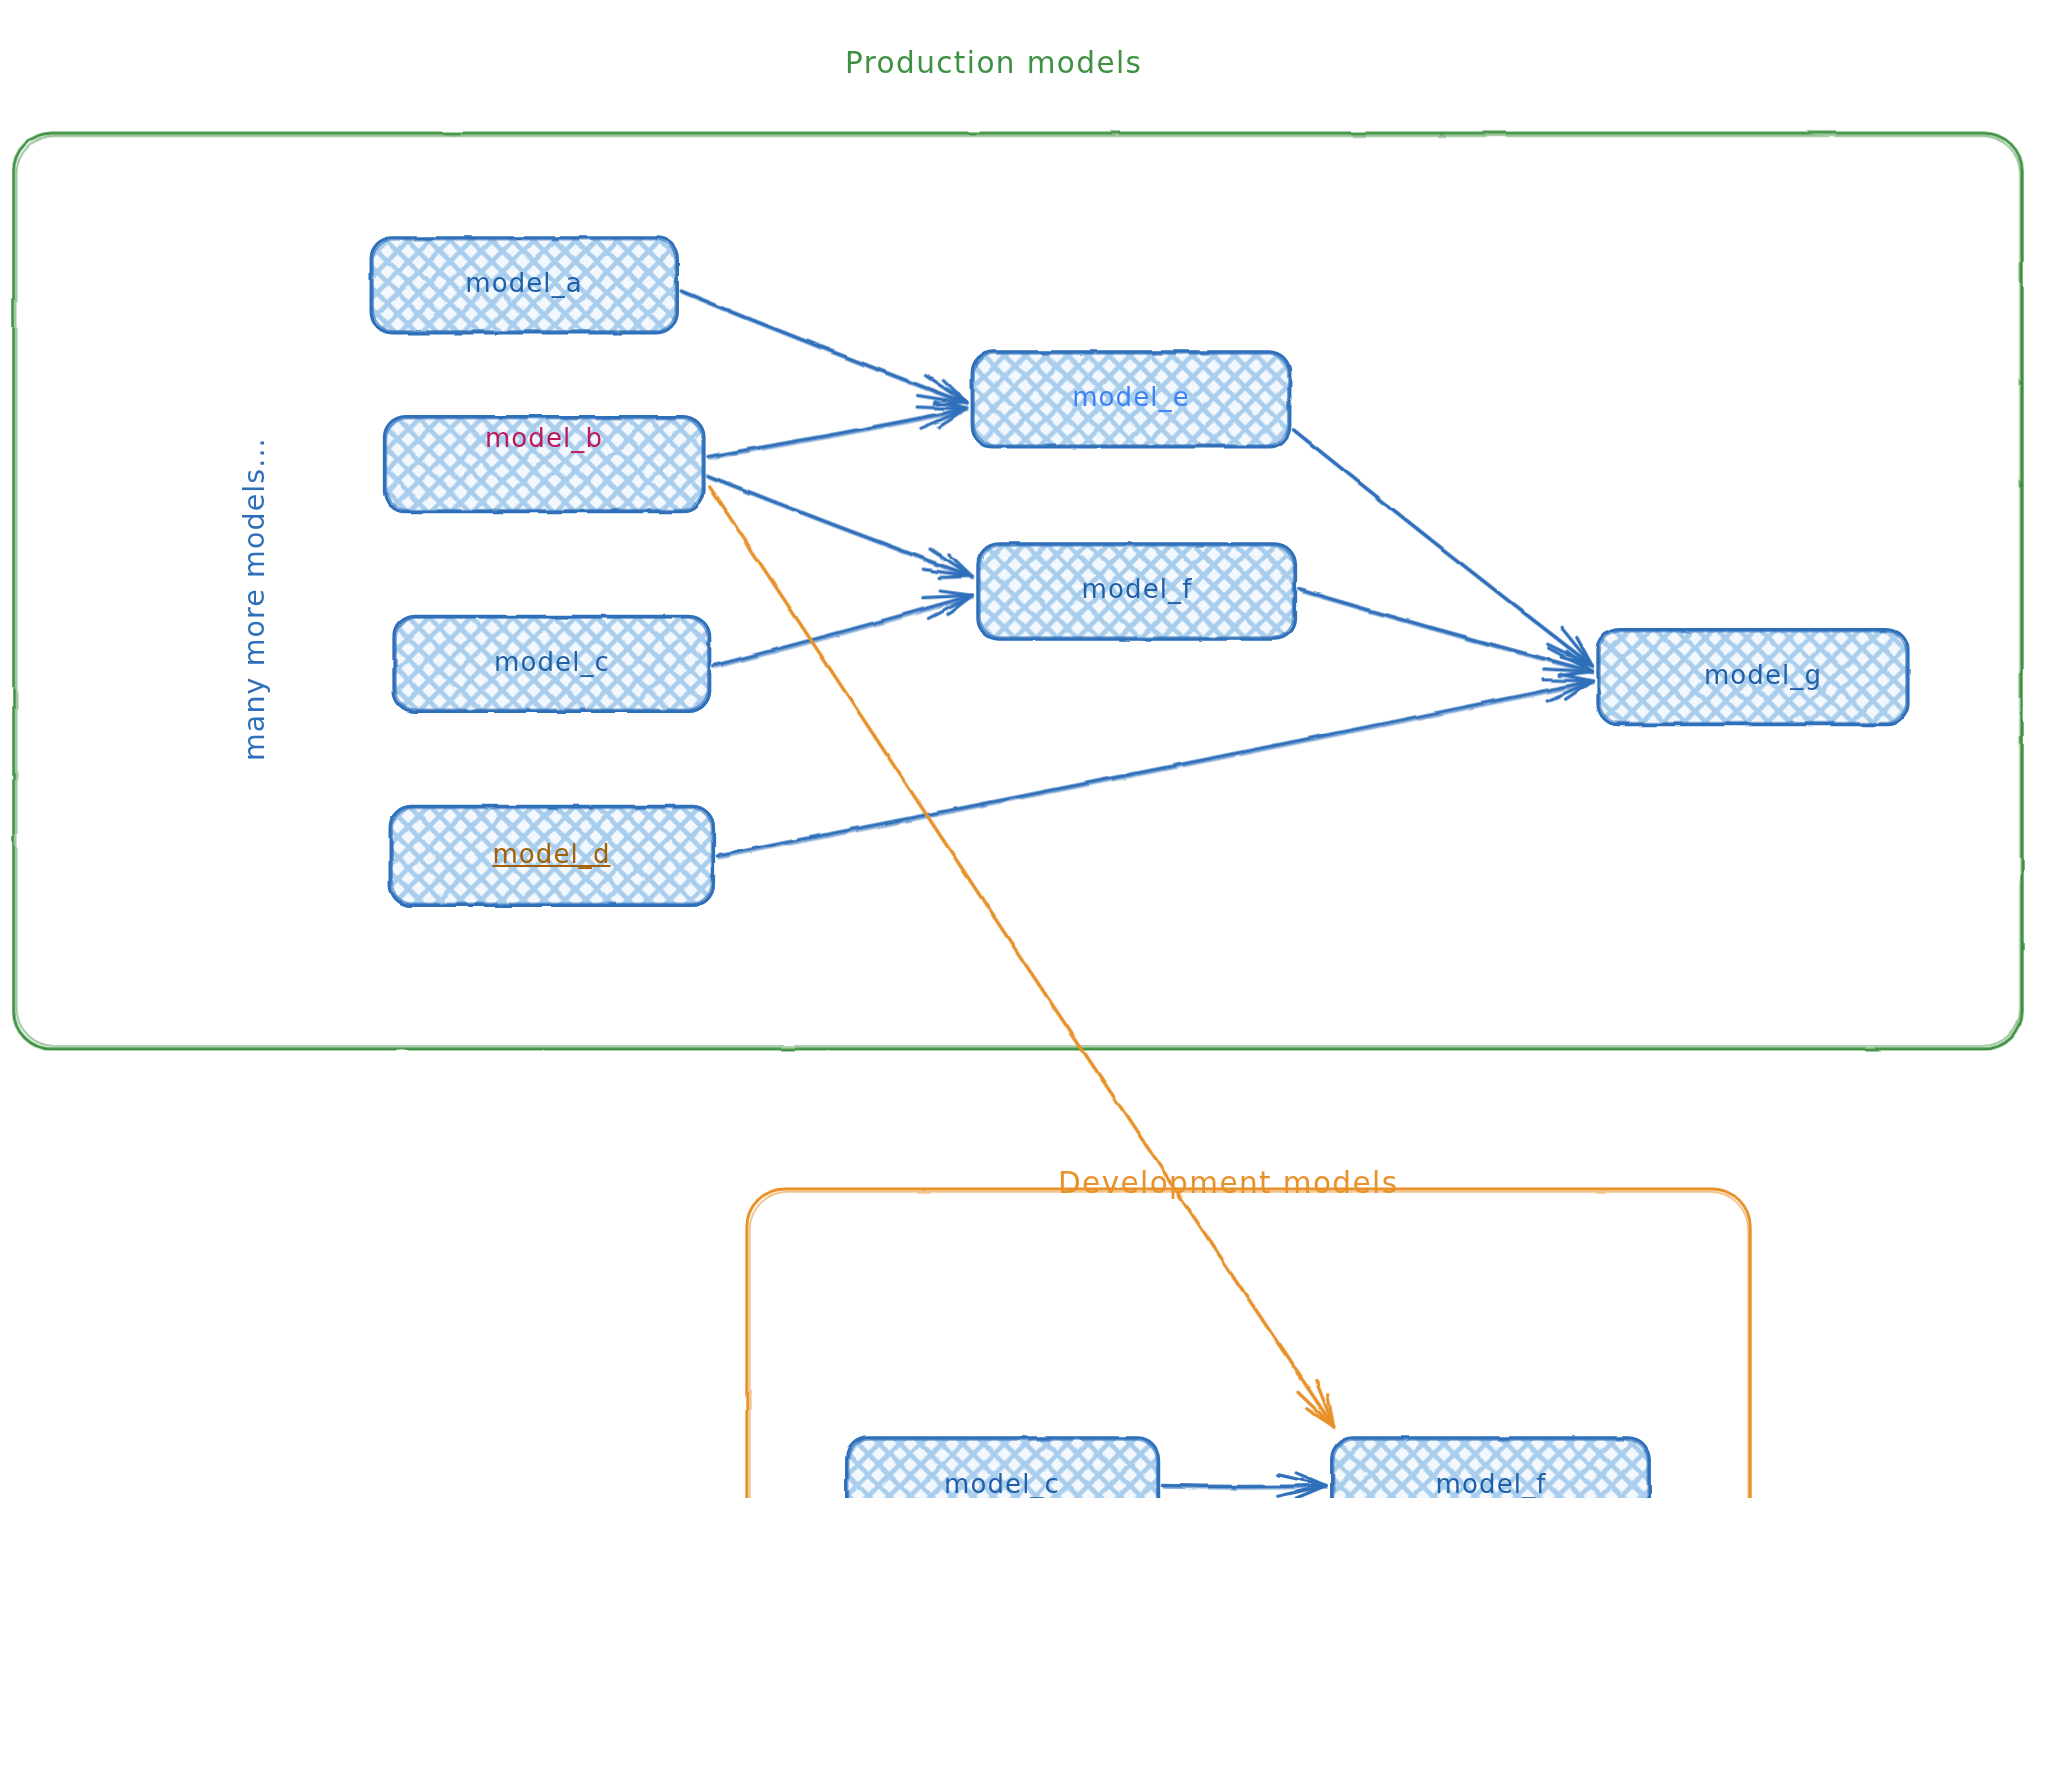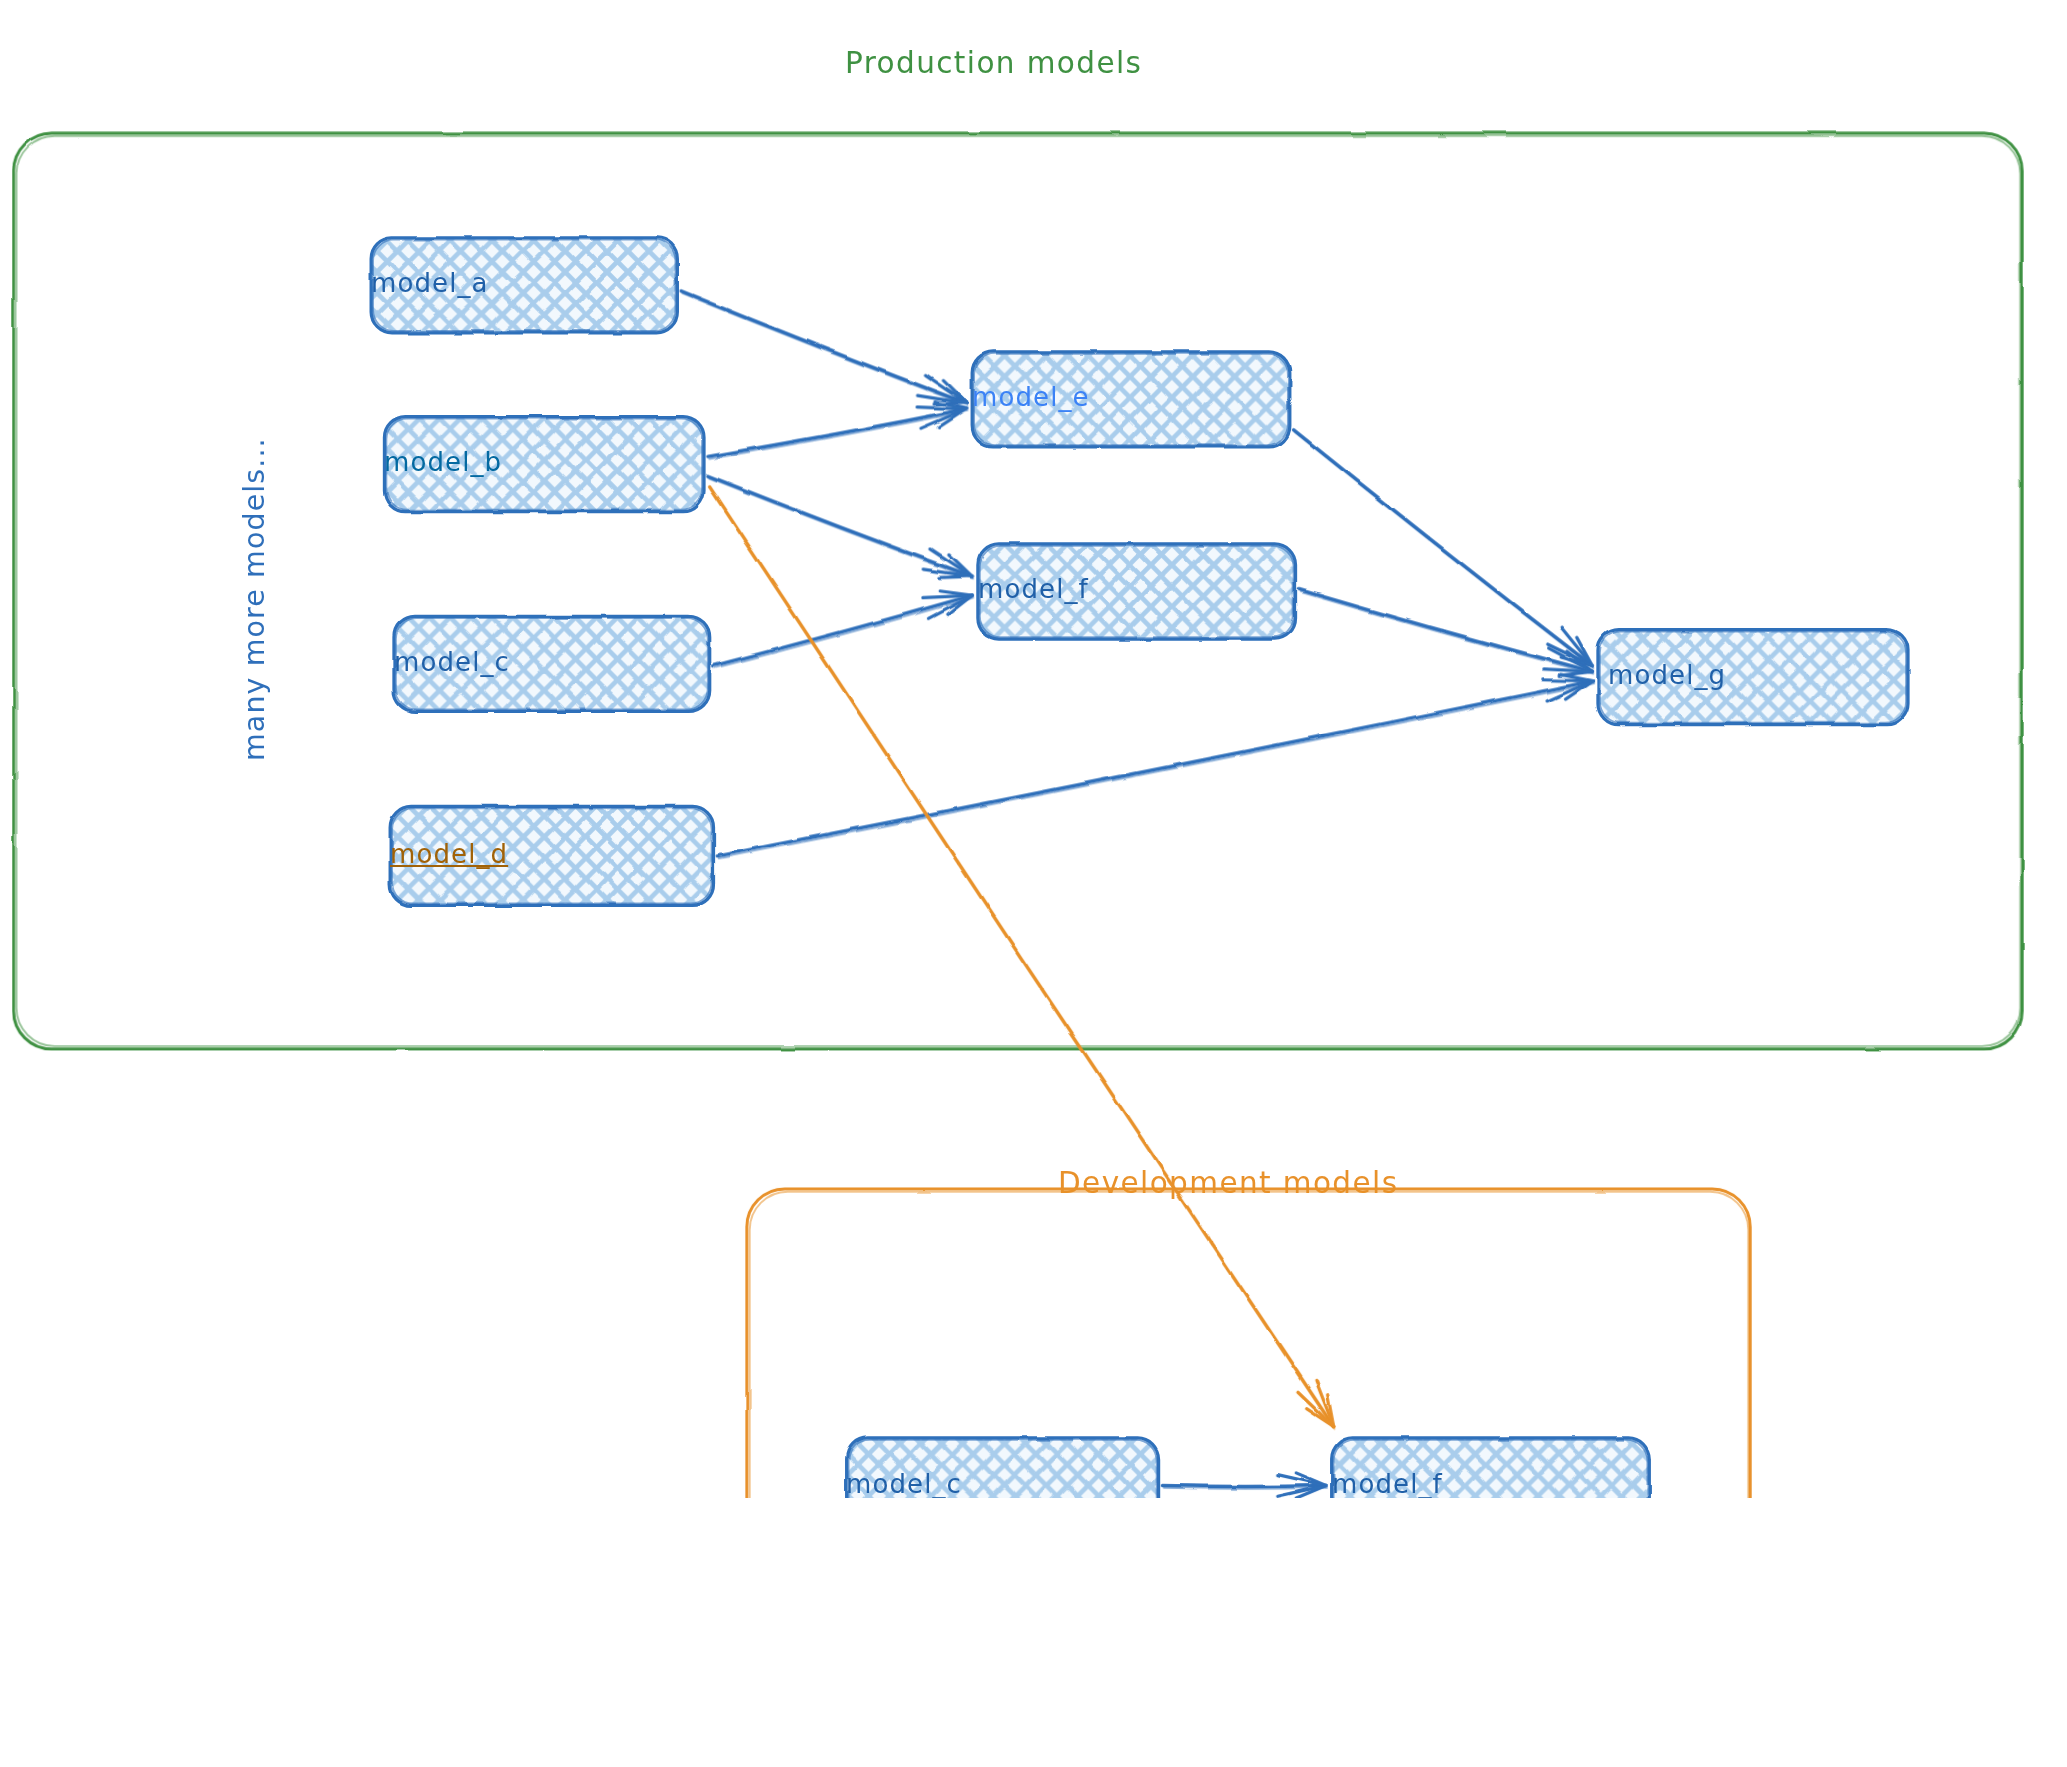--- a/index.html
+++ b/index.html
@@ -43,20 +43,21 @@
     color: #2f6fba;
     transform-origin: 0 0;
   }
   .node-label {
     position: absolute;
     white-space: nowrap;
     font-family: "DejaVu Sans", sans-serif;
     font-size: 26px;
     letter-spacing: 1.1px;
     color: #2060a8;
+    text-align: center;
     pointer-events: none;
   }
 </style>
 </head>
 <body>
 
 <div id="canvas">
 
   <div class="group-title" id="prod-title" style="left: 845px; top: 46px; color: rgb(63, 145, 66);">Production models</div>
 
@@ -225,21 +226,21 @@
         <g filter="url(#rough)">
           <rect x="1400" y="1512" width="334" height="100" rx="22" ry="22" fill="url(#hatch)" stroke="none"></rect>
           <rect x="1400" y="1512" width="334" height="100" rx="22" ry="22" fill="none" stroke="#2f6fba" stroke-width="3.4" opacity="1"></rect>
           <rect x="1402" y="1514" width="330" height="96" rx="22" ry="22" fill="none" stroke="#2f6fba" stroke-width="2" opacity="0.6"></rect>
         </g>
       </g>
   </svg>
 
   <div id="node-labels">
       <div class="node-label" style="left: 371px; top: 268px; width: 306px; color: rgb(32, 96, 168);">model_a</div>
-      <div class="node-label" style="left: 384px; top: 447px; width: 320px; color: #0369a1;">model_b</div>
+      <div class="node-label" style="left: 384px; top: 423px; width: 320px; color: #be185d;">model_b</div>
       <div class="node-label" style="left: 394px; top: 647px; width: 316px; color: rgb(32, 96, 168);">model_c</div>
       <div class="node-label" style="left: 390px; top: 839px; width: 323px; color: #a16207; text-decoration: underline;">model_d</div>
       <div class="node-label" style="left: 972px; top: 382px; width: 318px; color: #3b82f6;">model_e</div>
       <div class="node-label" style="left: 978px; top: 574px; width: 318px; color: rgb(32, 96, 168);">model_f</div>
       <div class="node-label" style="left: 1598px; top: 660px; width: 310px; color: rgb(32, 96, 168); padding-left: 10px;">model_g</div>
       <div class="node-label" style="left: 846px; top: 1469px; width: 312px; color: rgb(32, 96, 168);">model_c</div>
       <div class="node-label" style="left: 1332px; top: 1469px; width: 318px; color: rgb(32, 96, 168);">model_f</div>
     </div>
 
 </div>

